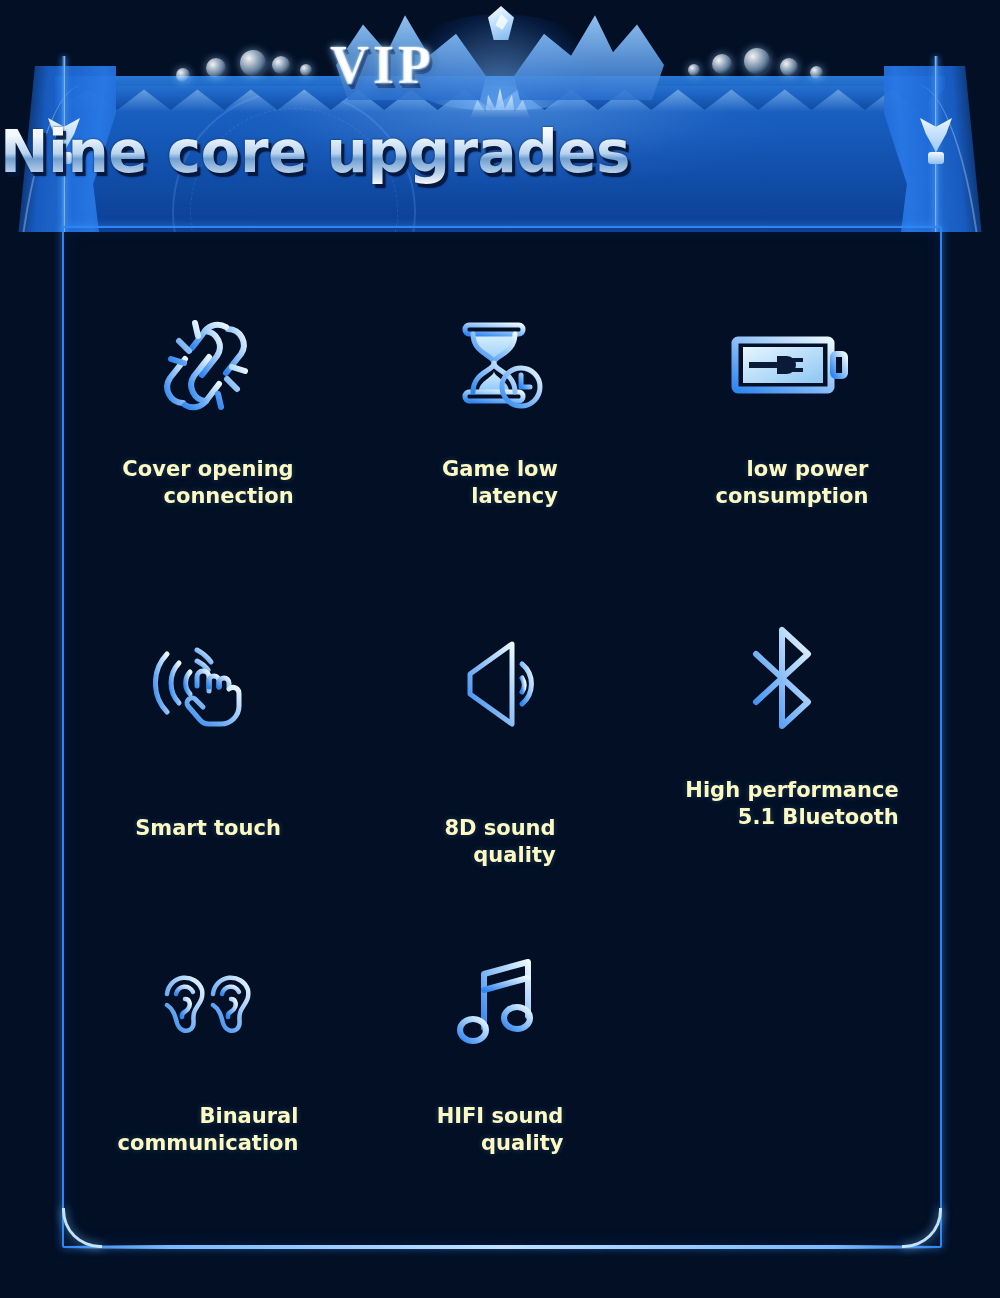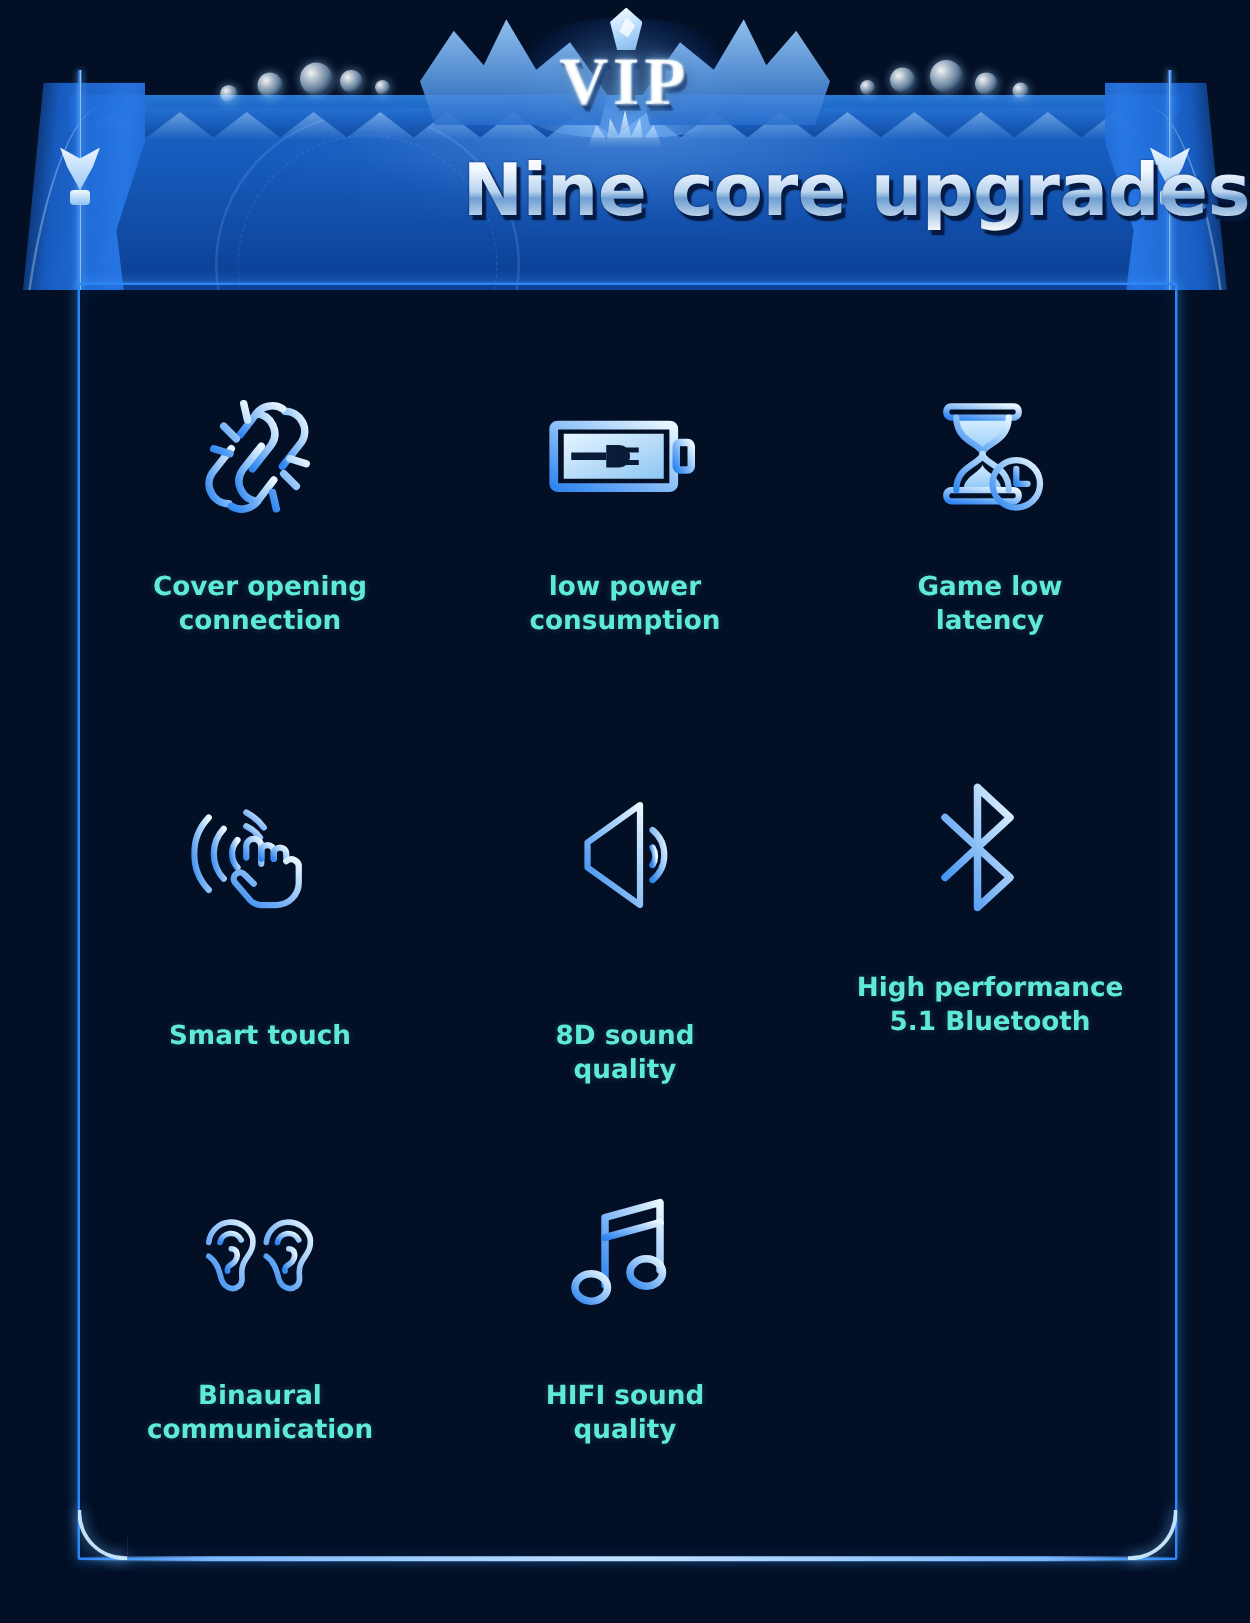--- a/index.html
+++ b/index.html
@@ -97,21 +97,21 @@
     background:linear-gradient(160deg,#ffffff,#bfe0ff 45%,#7fb6ec);
     clip-path:polygon(50% 0,100% 34%,78% 100%,22% 100%,0 34%);
     box-shadow:0 0 14px rgba(180,225,255,.85);
   }
   .crest-gem:after{
     content:"";position:absolute;left:6px;top:8px;width:14px;height:16px;
     background:rgba(255,255,255,.75);
     clip-path:polygon(50% 0,100% 40%,60% 100%,10% 70%);
   }
   .crest-vip{
-    position:absolute;left:0;right:0;top:34px;text-align:center;
+    position:absolute;left:0;right:0;top:34px;text-align:left;
     font-family:"Liberation Serif","DejaVu Serif",serif;
     font-weight:700;font-size:54px;letter-spacing:4px;
     color:#eaf5ff;
     text-shadow:0 0 2px #ffffff,0 0 10px rgba(150,210,255,.95),2px 3px 0 rgba(10,40,95,.75);
     background:linear-gradient(180deg,#ffffff 0%,#dceeff 40%,#7fb5e8 70%,#ffffff 100%);
     -webkit-background-clip:text;background-clip:text;-webkit-text-fill-color:transparent;
     filter:drop-shadow(1px 2px 0 rgba(8,36,90,.85));
   }
   .crest-plume{
     position:absolute;left:140px;top:88px;width:60px;height:30px;
@@ -119,21 +119,21 @@
     clip-path:polygon(50% 0,58% 70%,70% 22%,74% 80%,88% 40%,100% 100%,0 100%,12% 40%,26% 80%,30% 22%,42% 70%);
   }
 
   
   .bubble{position:absolute;border-radius:50%;
     background:radial-gradient(circle at 34% 32%,rgba(255,255,255,.95),rgba(180,220,255,.55) 55%,rgba(90,160,240,.18) 80%);
     box-shadow:0 0 8px rgba(170,215,255,.55);}
 
   
   .banner-title{
-    position:absolute;left:12px;right:0;top:118px;text-align:right;
+    position:absolute;left:0;right:0;top:118px;text-align:left;
     font-size:58px;font-weight:700;letter-spacing:-0.5px;
     font-family:"DejaVu Sans","Liberation Sans",sans-serif;
     background:linear-gradient(180deg,#ffffff 0%,#f2f8ff 26%,#b9d4ee 52%,#6f9fd2 60%,#ffffff 100%);
     -webkit-background-clip:text;background-clip:text;-webkit-text-fill-color:transparent;
     filter:drop-shadow(3px 4px 0 rgba(4,20,56,.80)) drop-shadow(0 0 1px rgba(10,35,80,.9));
     white-space:nowrap;
   }
 
   
   .frame{
@@ -162,23 +162,23 @@
   
   .grid{
     position:absolute;left:62px;top:246px;width:876px;height:980px;
     display:grid;grid-template-columns:repeat(3,1fr);grid-template-rows:repeat(3,1fr);
   }
   .cell{position:relative;display:flex;flex-direction:column;align-items:center;justify-content:flex-start;}
   .cell .icon-wrap{
     height:150px;display:flex;align-items:center;justify-content:center;margin-top:44px;
   }
   .cell .label{
-    margin-top:16px;text-align:center;
+    margin-top:16px;text-align:right;
     font-size:21px;font-weight:700;line-height:1.28;
-    color:#5eead4;
+    color:#fef9c3;
     font-family:"DejaVu Sans","Liberation Sans",sans-serif;
     text-shadow:0 0 6px rgba(110,200,230,.25);
     white-space:pre-line;
   }
   
   .row2 .icon-wrap{margin-top:36px;}
   .row2 .label{margin-top:56px;}
   .row3 .icon-wrap{margin-top:30px;}
   .row3 .label{margin-top:24px;}
 
@@ -265,47 +265,20 @@
             <path d="M84 78 l-10 -10 M92 60 l-13 -4 M68 96 l-3 -13"></path>
           </g>
         </svg>
       </div>
       <div class="label">Cover opening
 connection</div>
     </div>
 
     <div class="cell row1">
       <div class="icon-wrap">
-        <svg width="130" height="74" viewBox="0 0 130 74">
-          <defs>
-            <linearGradient id="g3" x1="0" y1="1" x2="1" y2="0">
-              <stop offset="0" stop-color="#2f86f0"></stop>
-                <stop offset="1" stop-color="#e8f7ff"></stop>
-              </linearGradient>
-            <linearGradient id="g3f" x1="0" y1="0" x2="1" y2="1">
-              <stop offset="0" stop-color="#e6f5ff"></stop>
-                <stop offset="1" stop-color="#8dc6f3"></stop>
-              </linearGradient>
-          </defs>
-          <rect x="8" y="12" width="96" height="50" rx="3" fill="none" stroke="url(#g3)" stroke-width="7"></rect>
-          <rect x="16" y="19" width="80" height="36" fill="url(#g3f)"></rect>
-          <rect x="106" y="26" width="12" height="22" rx="3" fill="none" stroke="url(#g3)" stroke-width="6"></rect>
-          <g fill="#0a1b38">
-            <path d="M22 34 h28 v6 h-28z"></path>
-            <path d="M50 28 h10 a9 9 0 0 1 0 18 h-10z"></path>
-            <path d="M60 30 h16 v4 h-16z M60 40 h16 v4 h-16z"></path>
-          </g>
-        </svg>
-      </div>
-      <div class="label">low power
-consumption</div>
-    </div>
-
-    <div class="cell row1">
-      <div class="icon-wrap">
         <svg width="98" height="104" viewBox="0 0 98 104">
           <defs>
             <linearGradient id="g2" x1="0" y1="1" x2="1" y2="0">
               <stop offset="0" stop-color="#2f86f0"></stop>
                 <stop offset="1" stop-color="#e8f7ff"></stop>
               </linearGradient>
             <linearGradient id="g2f" x1="0" y1="0" x2="0" y2="1">
               <stop offset="0" stop-color="#d6eeff"></stop>
                 <stop offset="1" stop-color="#8fc8f5"></stop>
               </linearGradient>
@@ -319,20 +292,47 @@
             <path d="M22 79 c0 -20 21 -21 21 -29 c0 8 21 9 21 29"></path>
             <circle cx="70" cy="74" r="19"></circle>
             <path d="M70 62 v12 h9"></path>
           </g>
         </svg>
       </div>
       <div class="label">Game low
 latency</div>
     </div>
 
+    <div class="cell row1">
+      <div class="icon-wrap">
+        <svg width="130" height="74" viewBox="0 0 130 74">
+          <defs>
+            <linearGradient id="g3" x1="0" y1="1" x2="1" y2="0">
+              <stop offset="0" stop-color="#2f86f0"></stop>
+                <stop offset="1" stop-color="#e8f7ff"></stop>
+              </linearGradient>
+            <linearGradient id="g3f" x1="0" y1="0" x2="1" y2="1">
+              <stop offset="0" stop-color="#e6f5ff"></stop>
+                <stop offset="1" stop-color="#8dc6f3"></stop>
+              </linearGradient>
+          </defs>
+          <rect x="8" y="12" width="96" height="50" rx="3" fill="none" stroke="url(#g3)" stroke-width="7"></rect>
+          <rect x="16" y="19" width="80" height="36" fill="url(#g3f)"></rect>
+          <rect x="106" y="26" width="12" height="22" rx="3" fill="none" stroke="url(#g3)" stroke-width="6"></rect>
+          <g fill="#0a1b38">
+            <path d="M22 34 h28 v6 h-28z"></path>
+            <path d="M50 28 h10 a9 9 0 0 1 0 18 h-10z"></path>
+            <path d="M60 30 h16 v4 h-16z M60 40 h16 v4 h-16z"></path>
+          </g>
+        </svg>
+      </div>
+      <div class="label">low power
+consumption</div>
+    </div>
+
     <div class="cell row2">
       <div class="icon-wrap">
         <svg width="110" height="100" viewBox="0 0 110 100">
           <defs>
               <linearGradient id="g4" x1="0" y1="1" x2="1" y2="0">
             <stop offset="0" stop-color="#2f86f0"></stop>
                 <stop offset="1" stop-color="#eaf8ff"></stop>
               </linearGradient>
             </defs>
           <g fill="none" stroke="url(#g4)" stroke-width="5" stroke-linecap="round">

